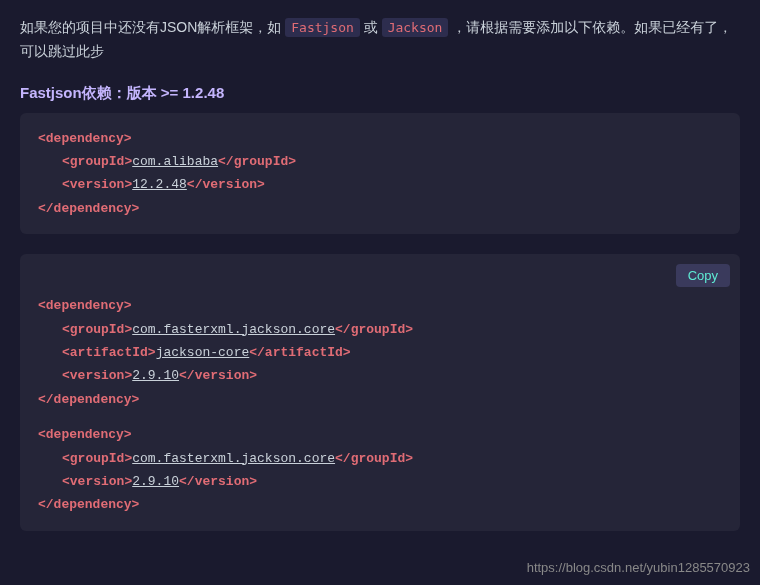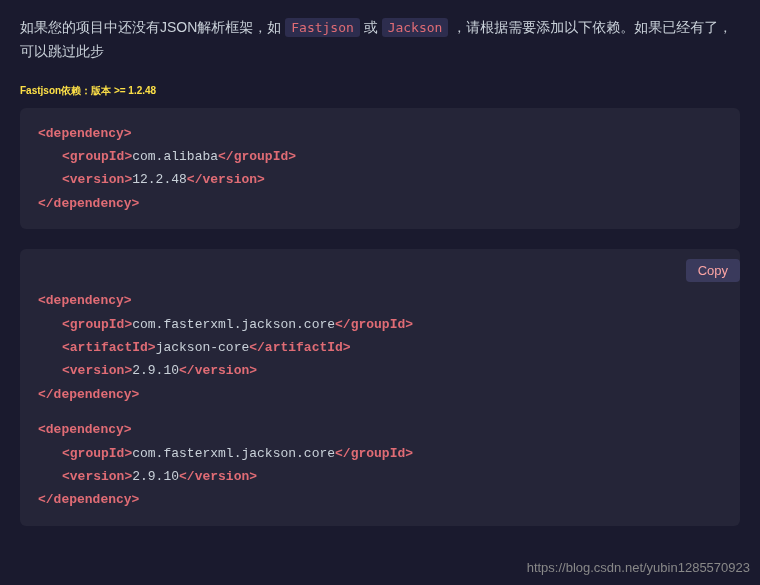--- a/index.html
+++ b/index.html
@@ -29,57 +29,58 @@
     .inline-code {
       background-color: #2d2d4e;
       color: #e06c75;
       padding: 2px 6px;
       border-radius: 3px;
       font-family: monospace;
       font-size: 13px;
     }
 
     .section-title {
-      color: #fde047;
-      font-size: 10px;
+      color: #c4b5fd;
+      font-size: 15px;
       font-weight: bold;
       margin-bottom: 10px;
     }
 
     .code-block {
       background-color: #252538;
       border-radius: 6px;
       padding: 14px 18px;
       margin-bottom: 20px;
       position: relative;
       font-family: 'Courier New', Courier, monospace;
       font-size: 13px;
       line-height: 1.8;
     }
 
     .copy-button {
       position: absolute;
       top: 10px;
-      right: 0;
+      right: 10px;
       background-color: #3a3a5c;
-      color: #fca5a5;
+      color: #5eead4;
       border: none;
       padding: 4px 12px;
       border-radius: 4px;
       cursor: pointer;
       font-size: 13px;
     }
 
     .xml-tag {
       color: #e06c75;
       font-weight: bold;
     }
 
     .xml-value {
       color: #c9d1d9;
+      text-decoration: underline;
     }
 
     .xml-indent {
       padding-left: 24px;
     }
 
     .section-gap {
       margin-bottom: 14px;
     }
 

